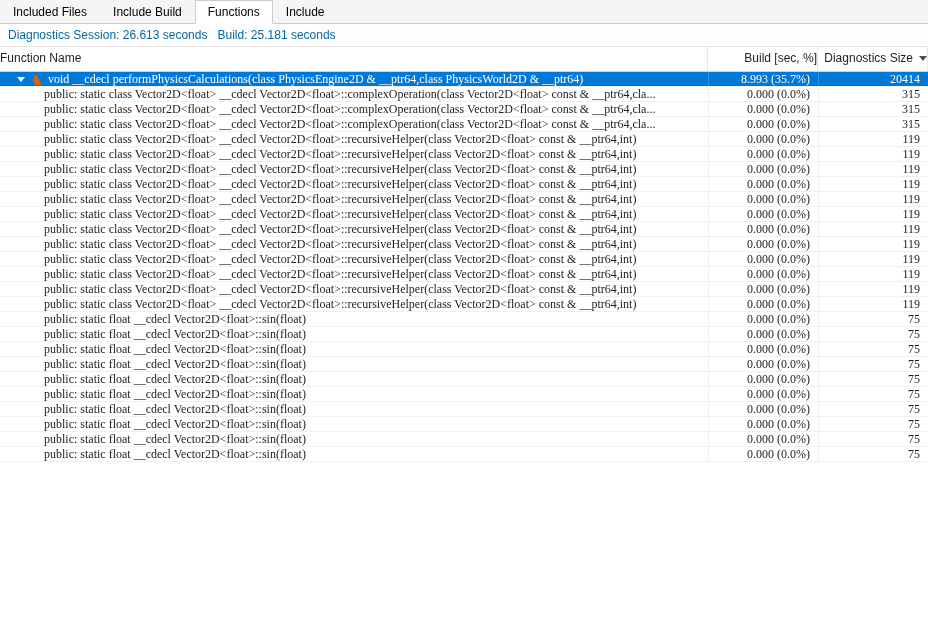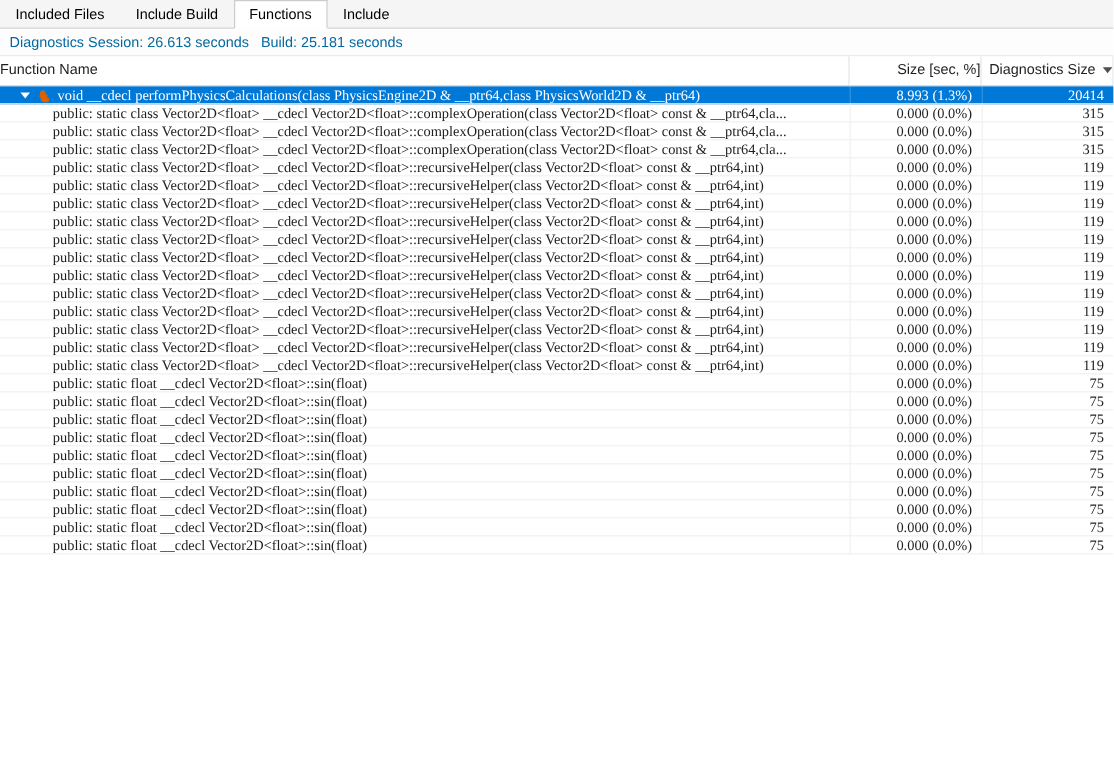--- a/index.html
+++ b/index.html
@@ -122,21 +122,21 @@
   <span>Build:</span>
   <span>25.181 seconds</span>
 </div>
 
 <div class="grid">
   <div class="header-row">
     <div class="header-cell col-name">
       <span>Function Name</span>
     </div>
     <div class="header-cell col-time">
-      <span>Size [sec, %]</span>
+      <span>Build [sec, %]</span>
     </div>
     <div class="header-cell col-size">
       <span>Diagnostics Size</span>
       <span class="sort-arrow">
         <svg width="8" height="8" viewBox="0 0 8 8">
             <path d="M0 2 L8 2 L4 7 Z" fill="#505050"></path>
           </svg>
       </span>
     </div>
   </div>
@@ -147,21 +147,21 @@
           <span class="expander" style="color: rgb(255, 255, 255);">
             <svg width="10" height="10" viewBox="0 0 10 10">
               <path d="M1 3 L9 3 L5 8 Z" fill="currentColor"></path>
             </svg>
           </span>
           <span class="flame"><svg width="14" height="14" viewBox="0 0 14 14">
               <path d="M7 1 C5 4 9 4 8 7 C10 6 10 8 9 10 C11 9 12 11 10 13 C6 14 3 12 4 9 C3 10 2 8 4 6 C3 7 3 4 5 3 C4 5 6 4 7 1 Z" fill="#e06000"></path>
             </svg></span>
           <span>void __cdecl performPhysicsCalculations(class PhysicsEngine2D &amp; __ptr64,class PhysicsWorld2D &amp; __ptr64)</span>
         </div>
-        <div class="cell cell-time">8.993 (1.3%)</div>
+        <div class="cell cell-time">8.993 (35.7%)</div>
         <div class="cell cell-size">20414</div>
       </div>
       <div class="row">
         <div class="cell cell-name">
           <span class="indent" style="width: 36px;"></span>
           <span>public: static class Vector2D&lt;float&gt; __cdecl Vector2D&lt;float&gt;::complexOperation(class Vector2D&lt;float&gt; const &amp; __ptr64,cla...</span>
         </div>
         <div class="cell cell-time">0.000 (0.0%)</div>
         <div class="cell cell-size">315</div>
       </div>

